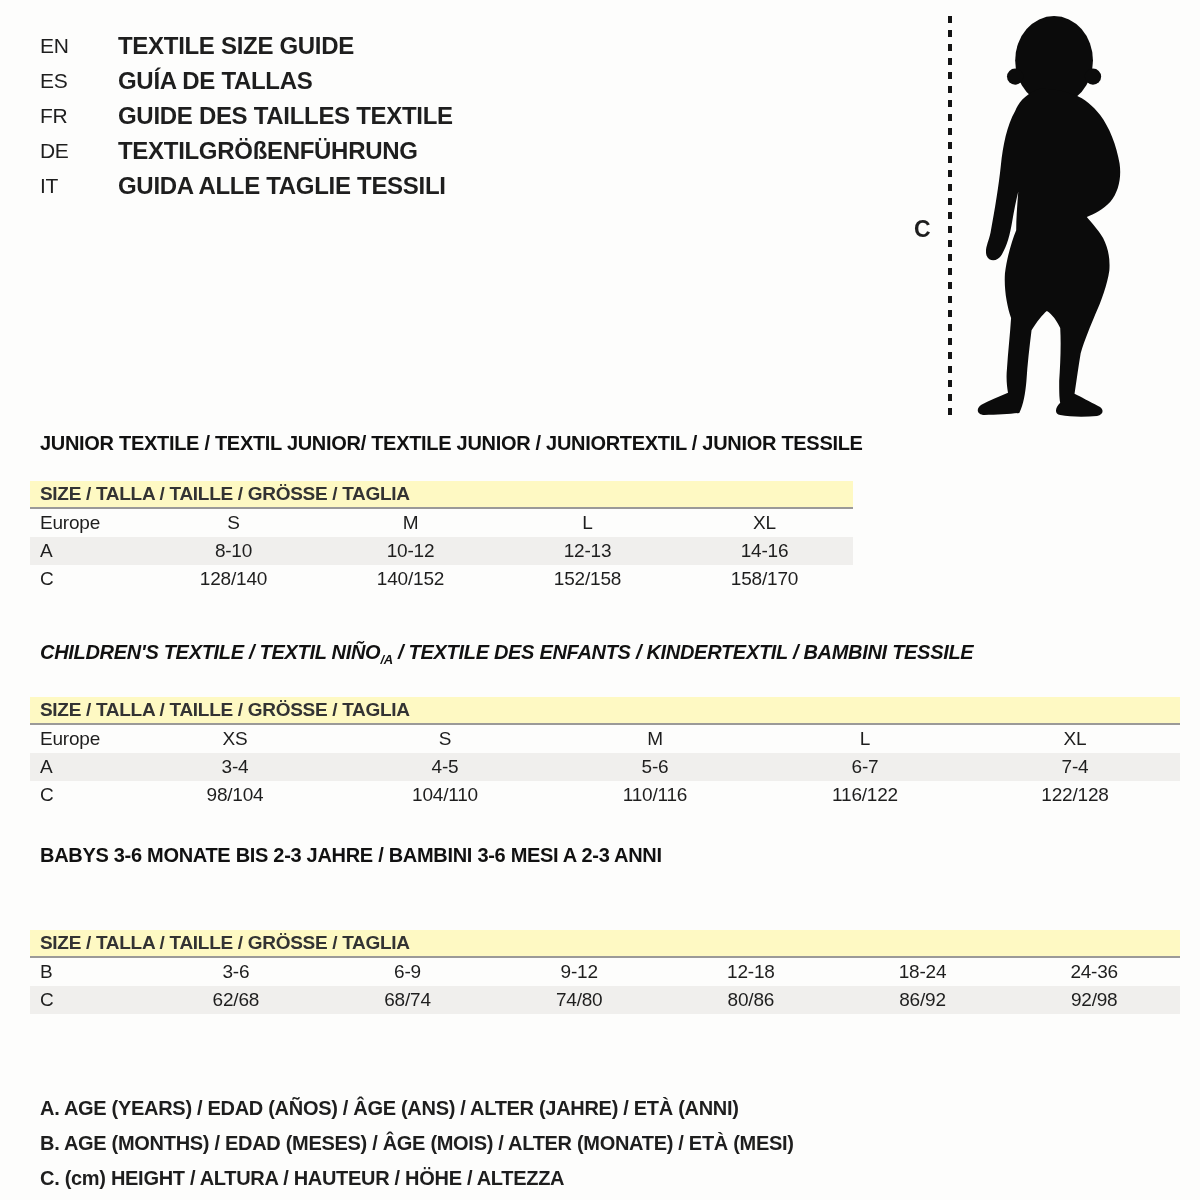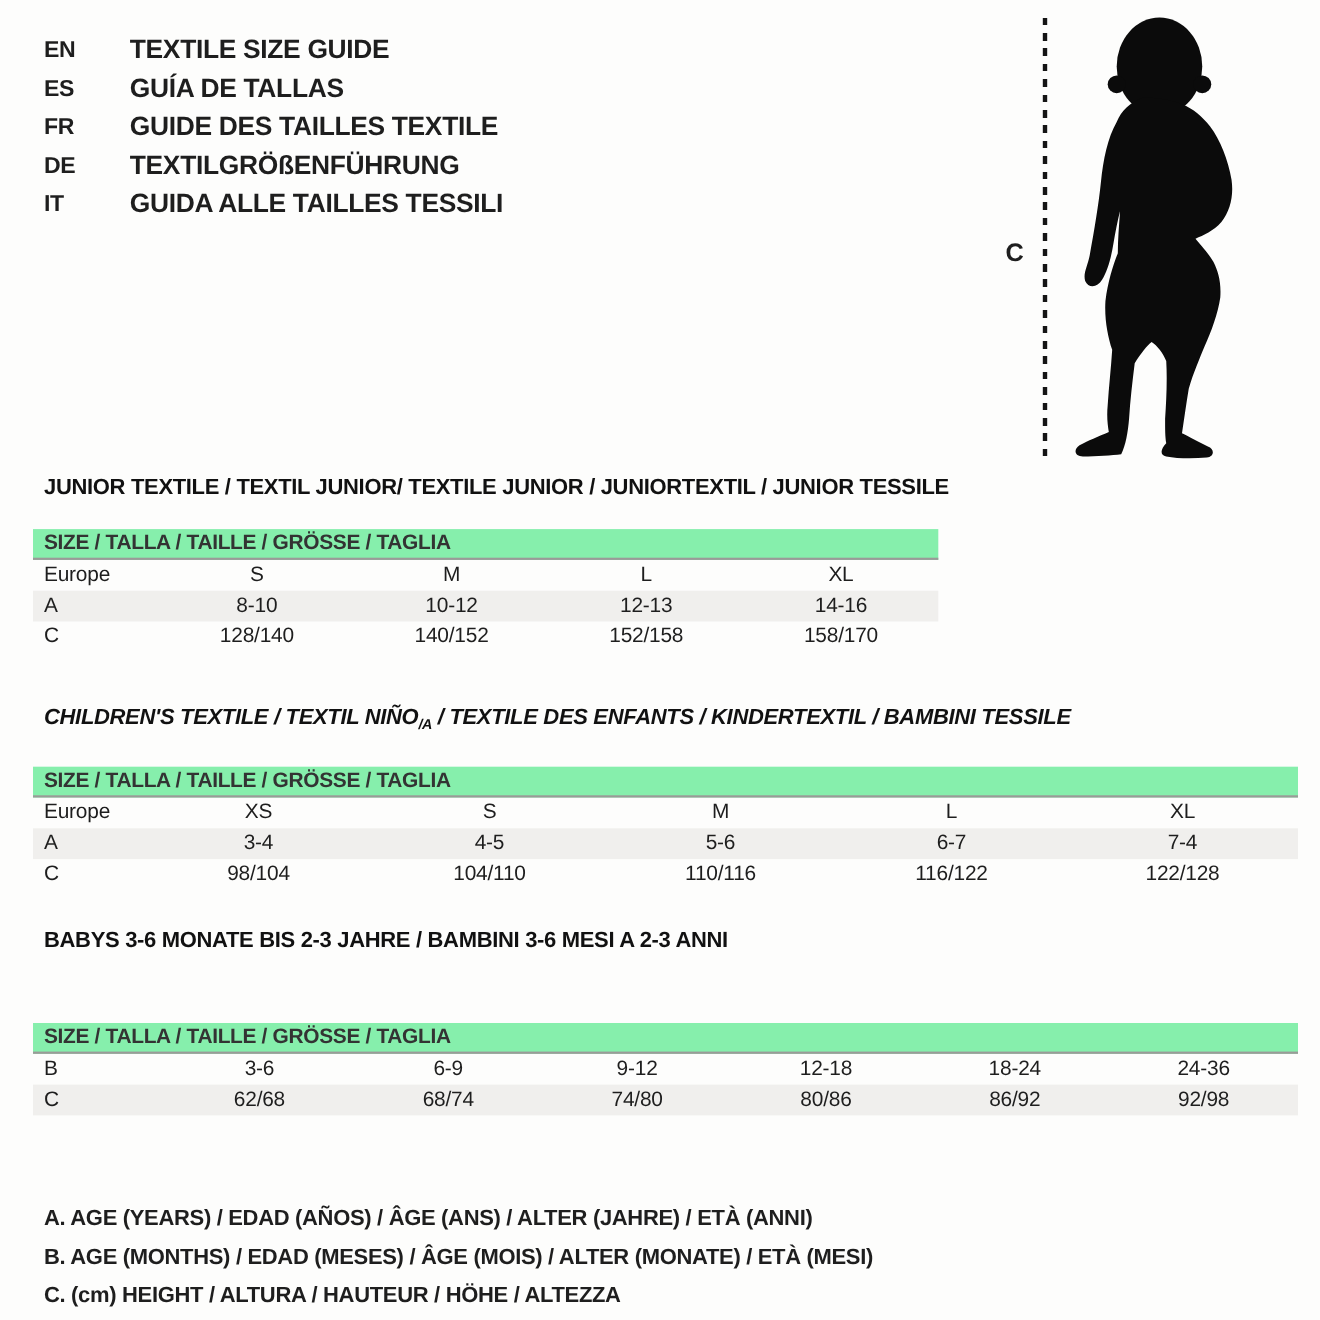--- a/index.html
+++ b/index.html
@@ -7,41 +7,41 @@
     width:1200px;height:1200px;position:relative;overflow:hidden;
     background:#fdfdfc;color:#1e1e1e;
     font-family:"Liberation Sans",sans-serif;
     -webkit-font-smoothing:antialiased;
   }
   .abs{position:absolute;}
 
   
   .lang-block{left:40px;top:28px;}
   .lang-row{display:flex;height:35px;align-items:center;}
-  .lang-code{width:78px;font-weight:bold;font-size:21px;letter-spacing:-0.3px;}
+  .lang-code{width:78px;font-weight:normal;font-size:21px;letter-spacing:-0.3px;}
   .lang-title{font-weight:bold;font-size:24px;letter-spacing:-0.3px;white-space:nowrap;}
 
   
   .dashline{left:948px;top:16px;width:4px;height:400px;
     background:repeating-linear-gradient(180deg,#141414 0 7px,transparent 7px 14px);}
   .c-label{left:914px;top:216px;font-weight:bold;font-size:23px;}
   .figure{left:964px;top:14px;width:174px;height:404px;}
   .figure svg{display:block;width:100%;height:100%;}
 
   
   .section-title{font-weight:bold;font-size:20px;letter-spacing:-0.3px;color:#111;white-space:nowrap;}
   .section-title .subA{font-size:13px;vertical-align:sub;font-weight:bold;}
   .title-2line{line-height:34px;}
 
   
   .table{left:30px;}
   .table.junior{width:823px;}
   .table.children{width:1150px;}
   .table.babies{width:1150px;}
-  .size-bar{height:28px;background:#86efac;border-bottom:2px solid #9b9a98;
+  .size-bar{height:28px;background:#fef9c3;border-bottom:2px solid #9b9a98;
     display:flex;align-items:center;padding-left:10px;box-sizing:border-box;
     font-weight:bold;font-size:19px;letter-spacing:-0.3px;color:#333;}
   .trow{display:flex;height:28px;align-items:center;font-size:19px;letter-spacing:-0.2px;}
   .trow.shaded{background:#f0efed;}
   .lbl{padding-left:10px;box-sizing:border-box;white-space:nowrap;}
   .junior .lbl{width:115px;}
   .children .lbl{width:100px;}
   .babies .lbl{width:120px;}
   .val{flex:1;text-align:center;}
 
@@ -64,21 +64,21 @@
   <div class="lang-row">
     <span class="lang-code">FR</span>
     <span class="lang-title">GUIDE DES TAILLES TEXTILE</span>
   </div>
   <div class="lang-row">
     <span class="lang-code">DE</span>
     <span class="lang-title">TEXTILGRÖßENFÜHRUNG</span>
   </div>
   <div class="lang-row">
     <span class="lang-code">IT</span>
-    <span class="lang-title">GUIDA ALLE TAILLES TESSILI</span>
+    <span class="lang-title">GUIDA ALLE TAGLIE TESSILI</span>
   </div>
 </div>
 
 <div class="abs c-label">C</div>
 <div class="abs dashline"></div>
 <div class="abs figure">
   <svg viewBox="0 0 170 400" preserveAspectRatio="none" aria-hidden="true">
     <g fill="#0b0b0b">
       <ellipse cx="88" cy="46" rx="38" ry="44"></ellipse>
       <circle cx="50" cy="62" r="8"></circle>

